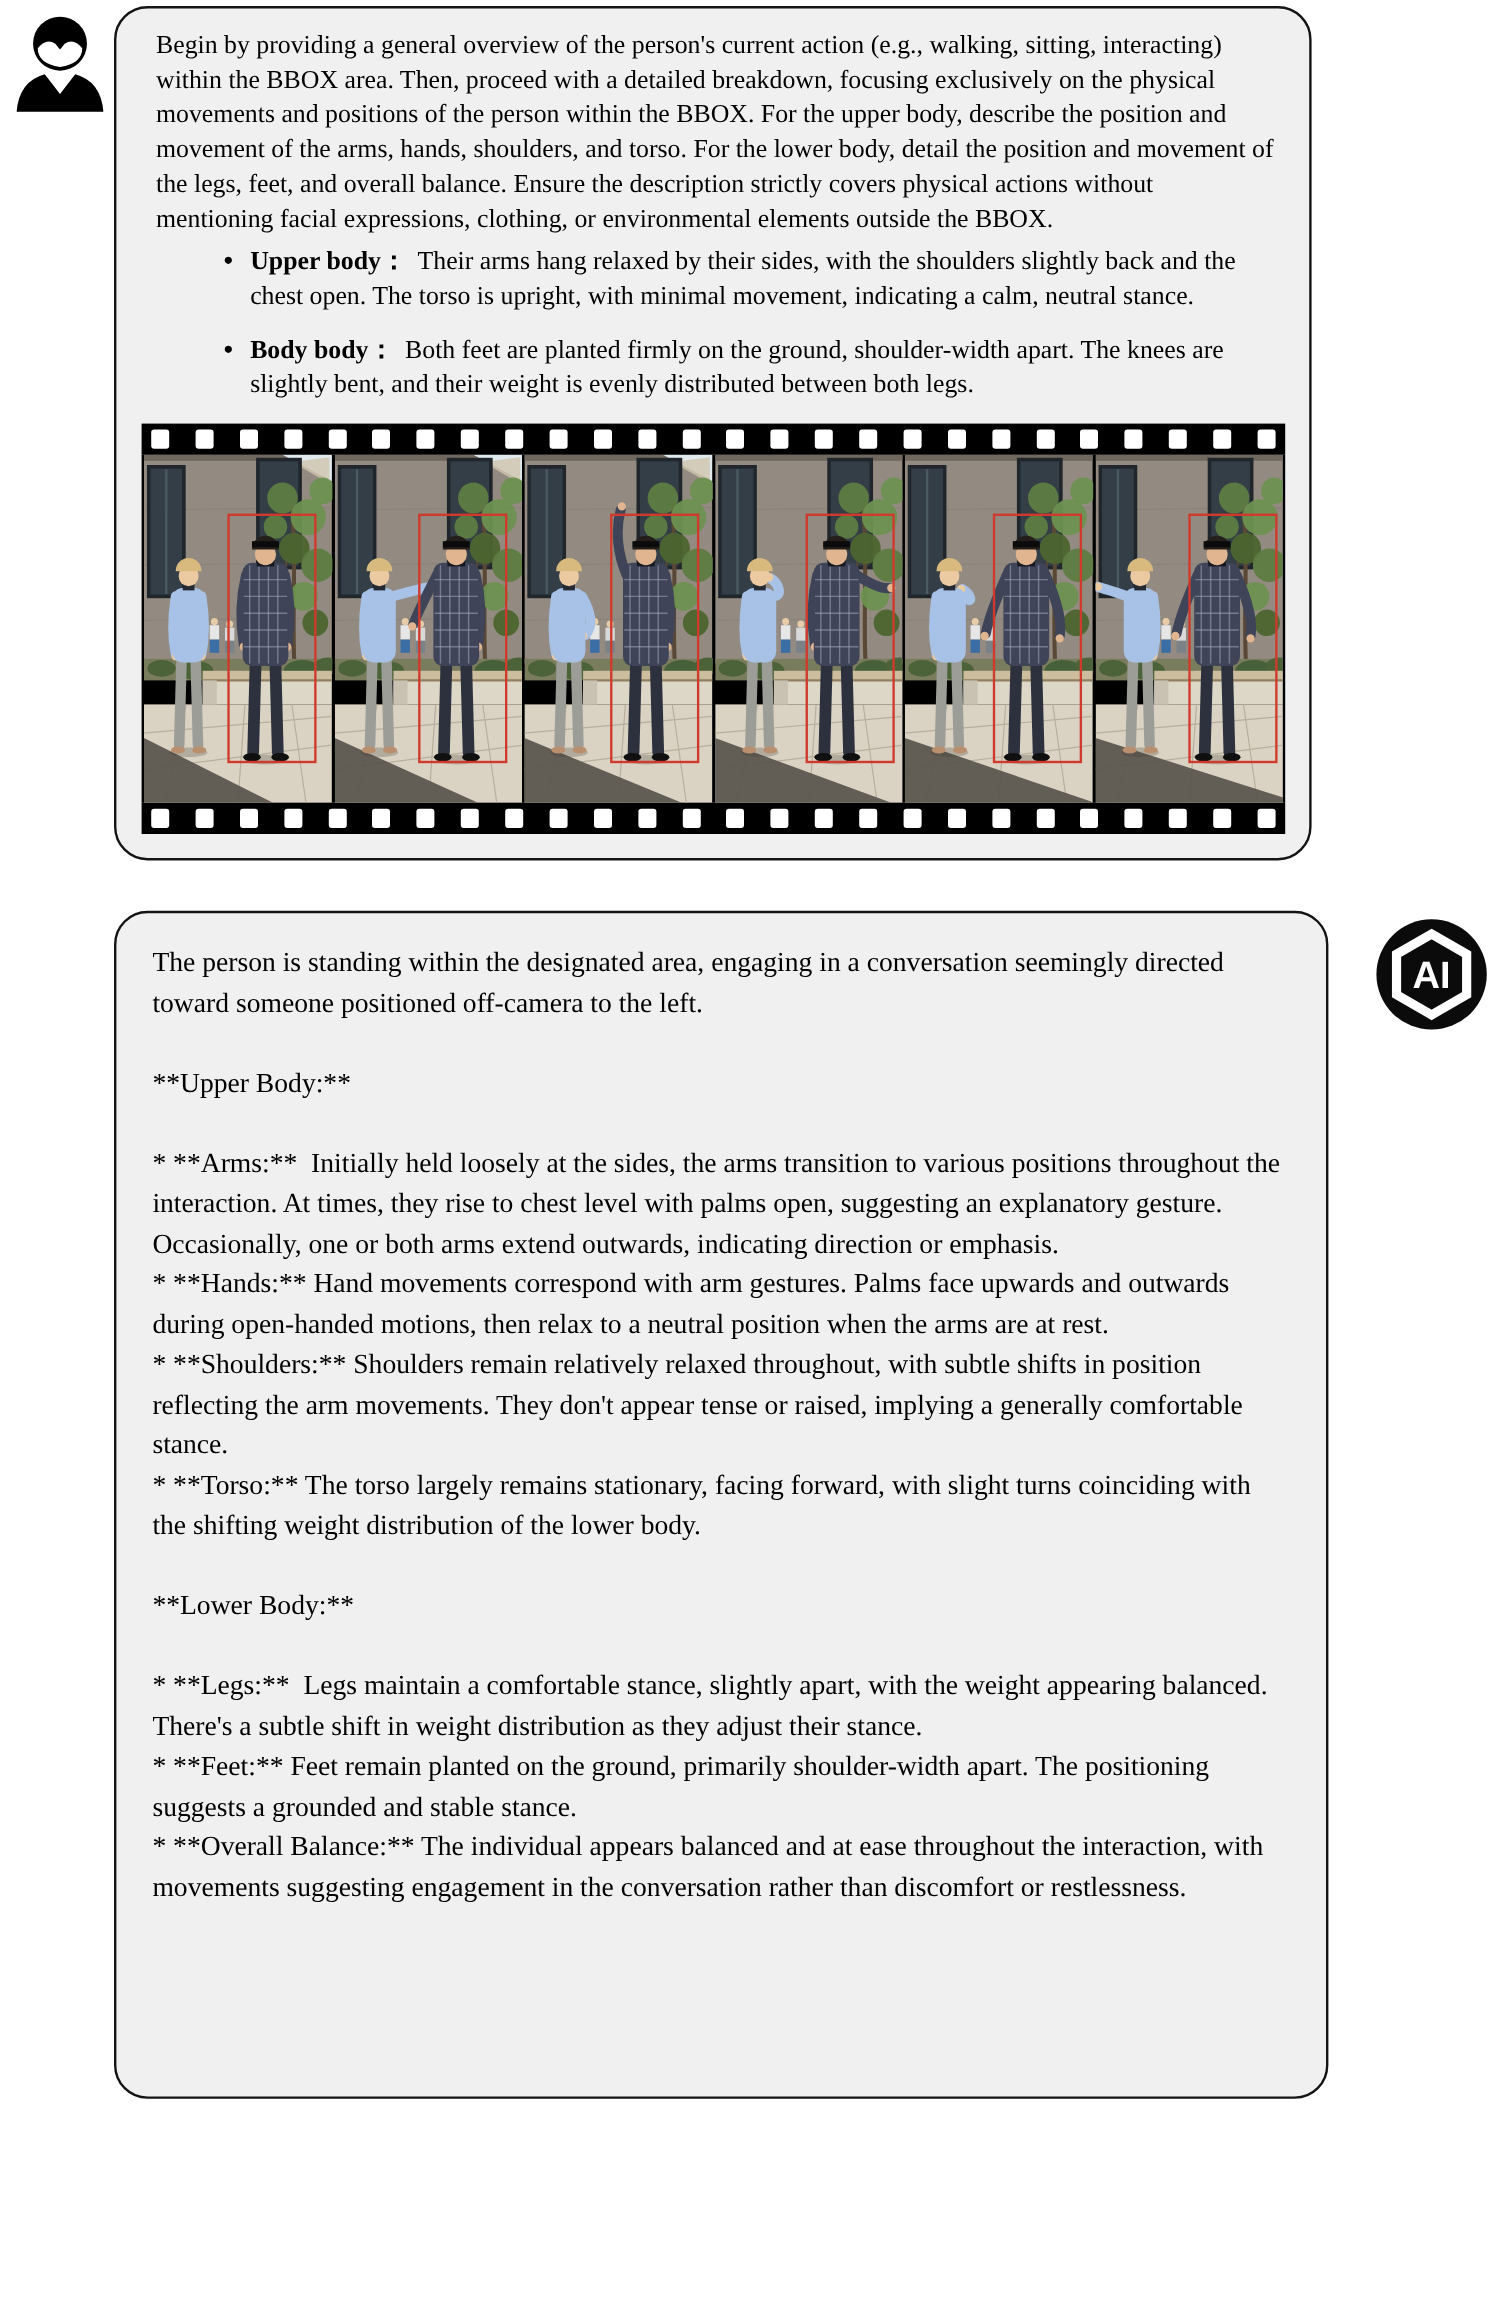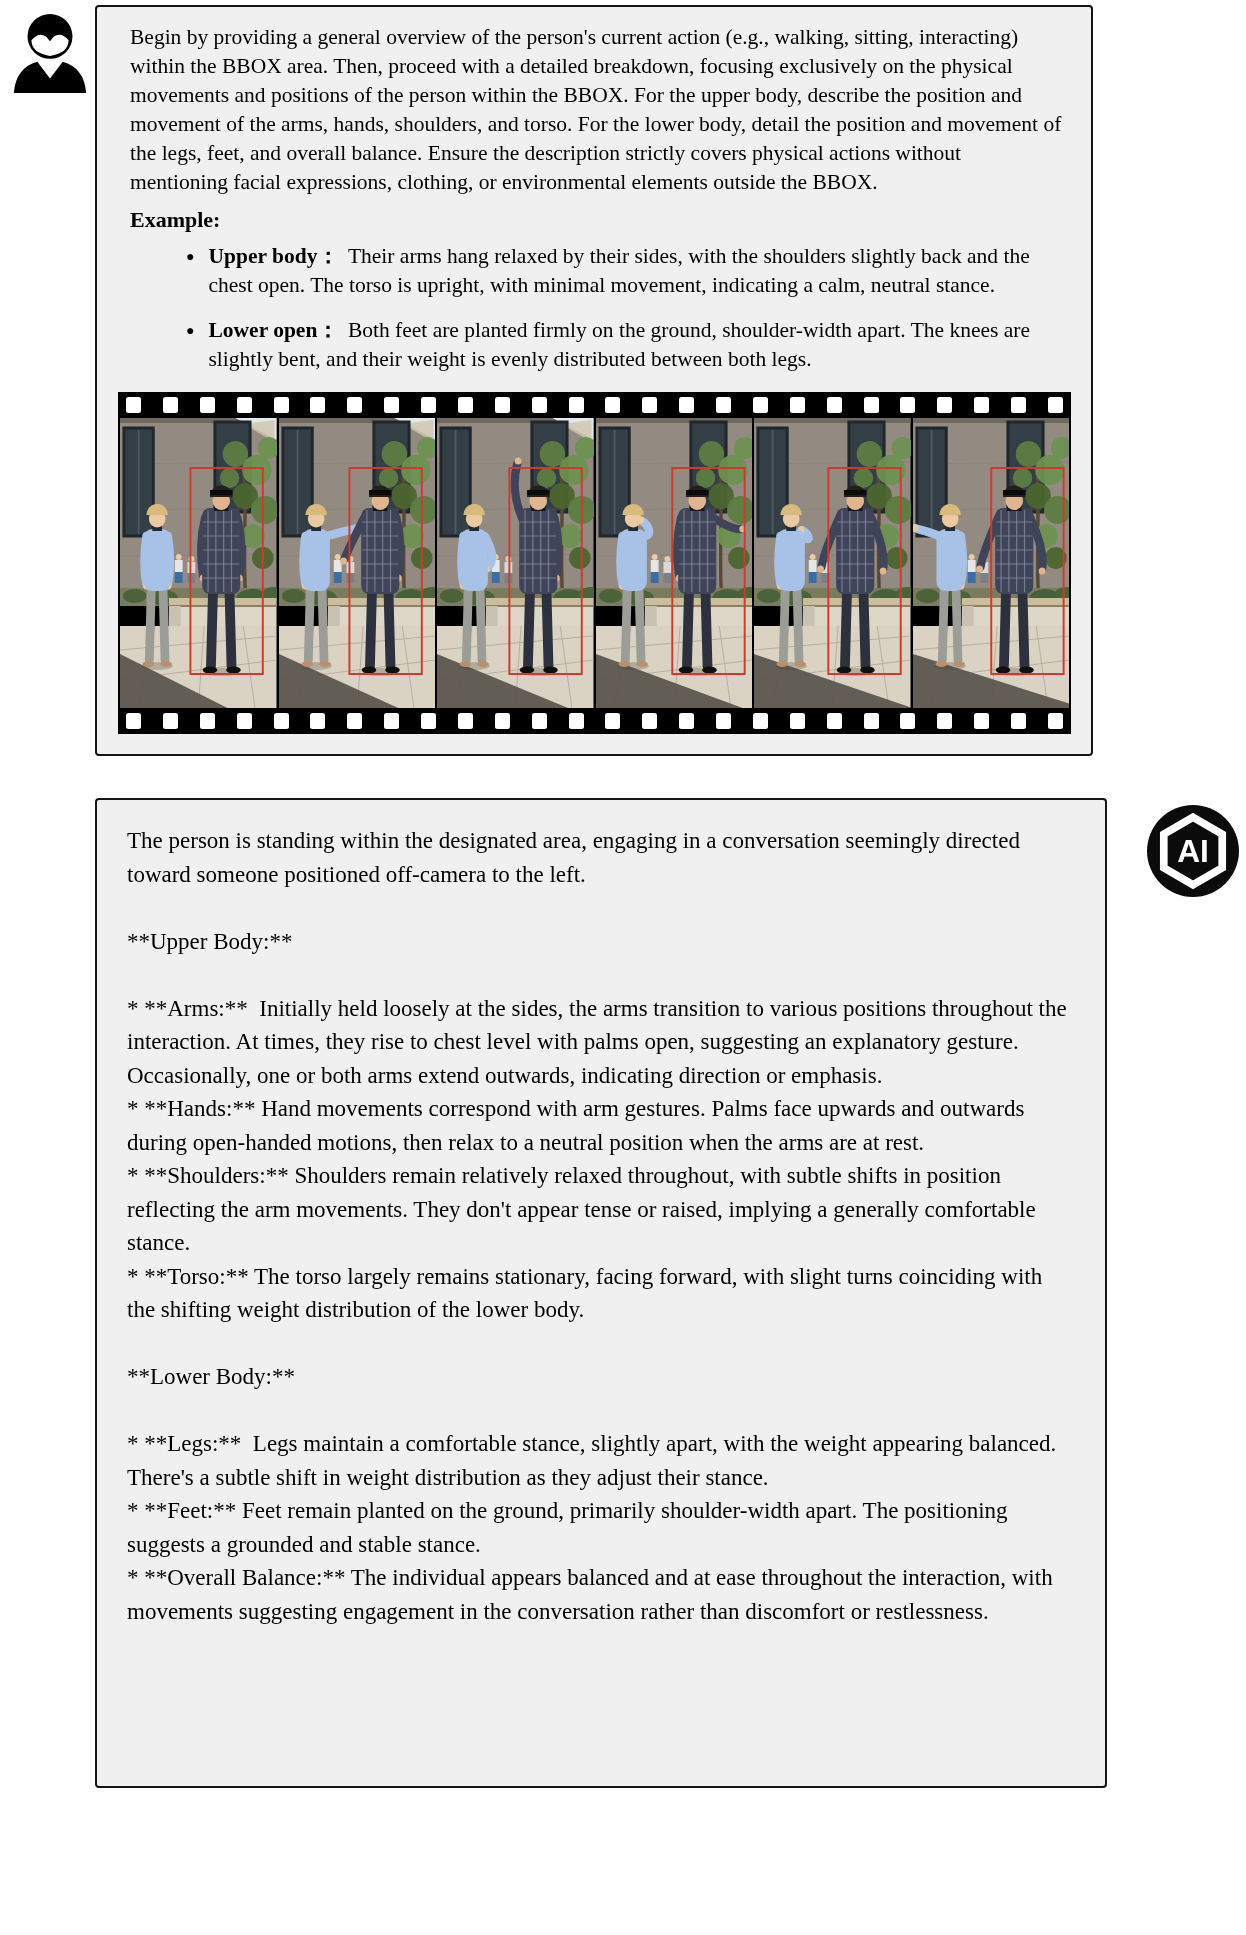--- a/index.html
+++ b/index.html
@@ -5,21 +5,21 @@
   html,body{margin:0;padding:0;background:#ffffff;}
   body{font-family:"Liberation Serif","DejaVu Serif",serif;color:#000;}
   .page{position:relative;width:1246px;height:1935px;background:#fff;overflow:hidden;}
 
   .row{position:relative;}
   .avatar{position:absolute;}
   .avatar svg{display:block;}
   .user-avatar{left:6px;top:6px;}
   .ai-avatar{right:6px;top:6px;}
 
-  .bubble{box-sizing:border-box;background:#f0f0f0;border:2.5px solid #141414;border-radius:4px;}
+  .bubble{box-sizing:border-box;background:#f0f0f0;border:2.5px solid #141414;border-radius:28px;}
   .user-bubble{margin-left:95px;margin-top:5px;width:998px;padding:16px 28px 18px 33px;}
   .ai-row{margin-top:42px;}
   .ai-bubble{margin-left:95px;width:1012px;min-height:990px;padding:24px 30px 26px 30px;}
 
   .para{font-size:21.5px;line-height:29px;margin:0;}
   .prompt-para{margin-bottom:6px;text-align:left;}
   .example-heading{font-size:22px;line-height:30px;font-weight:bold;margin:8px 0 7px 0;}
   .example-intro{margin:0 0 12px 0;}
 
   .example-list{list-style:none;margin:0;padding:0 0 0 56px;}
@@ -44,30 +44,29 @@
     <div class="avatar user-avatar">
       <svg width="88" height="84" viewBox="0 0 90 86">
         <circle cx="45" cy="26" r="23" fill="#000"></circle>
         <path d="M26,30 Q33,21 41,26 L45,31 L49,26 Q57,21 64,30 Q64,43 45,46 Q26,43 26,30 Z" fill="#fff"></path>
         <path d="M8,84 Q10,58 32,52 L45,69 L58,52 Q80,58 82,84 Z" fill="#000"></path>
       </svg>
     </div>
 
     <div class="bubble user-bubble">
       <p class="para prompt-para">Begin by providing a general overview of the person's current action (e.g., walking, sitting, interacting) within the BBOX area. Then, proceed with a detailed breakdown, focusing exclusively on the physical movements and positions of the person within the BBOX. For the upper body, describe the position and movement of the arms, hands, shoulders, and torso. For the lower body, detail the position and movement of the legs, feet, and overall balance. Ensure the description strictly covers physical actions without mentioning facial expressions, clothing, or environmental elements outside the BBOX.</p>
-      <p class="example-heading">Example:</p>
 
       <ul class="example-list">
         <li>
           <span class="bullet">●</span>
           <span class="li-body"><b>Upper body：</b><span class="li-text">Their arms hang relaxed by their sides, with the shoulders slightly back and the chest open. The torso is upright, with minimal movement, indicating a calm, neutral stance.</span></span>
         </li>
         <li>
           <span class="bullet">●</span>
-          <span class="li-body"><b>Lower open：</b><span class="li-text">Both feet are planted firmly on the ground, shoulder-width apart. The knees are slightly bent, and their weight is evenly distributed between both legs.</span></span>
+          <span class="li-body"><b>Body body：</b><span class="li-text">Both feet are planted firmly on the ground, shoulder-width apart. The knees are slightly bent, and their weight is evenly distributed between both legs.</span></span>
         </li>
       </ul>
 
       <div class="filmstrip">
         <div class="sprockets top">
             <div class="hole"></div>
             <div class="hole"></div>
             <div class="hole"></div>
             <div class="hole"></div>
             <div class="hole"></div>

